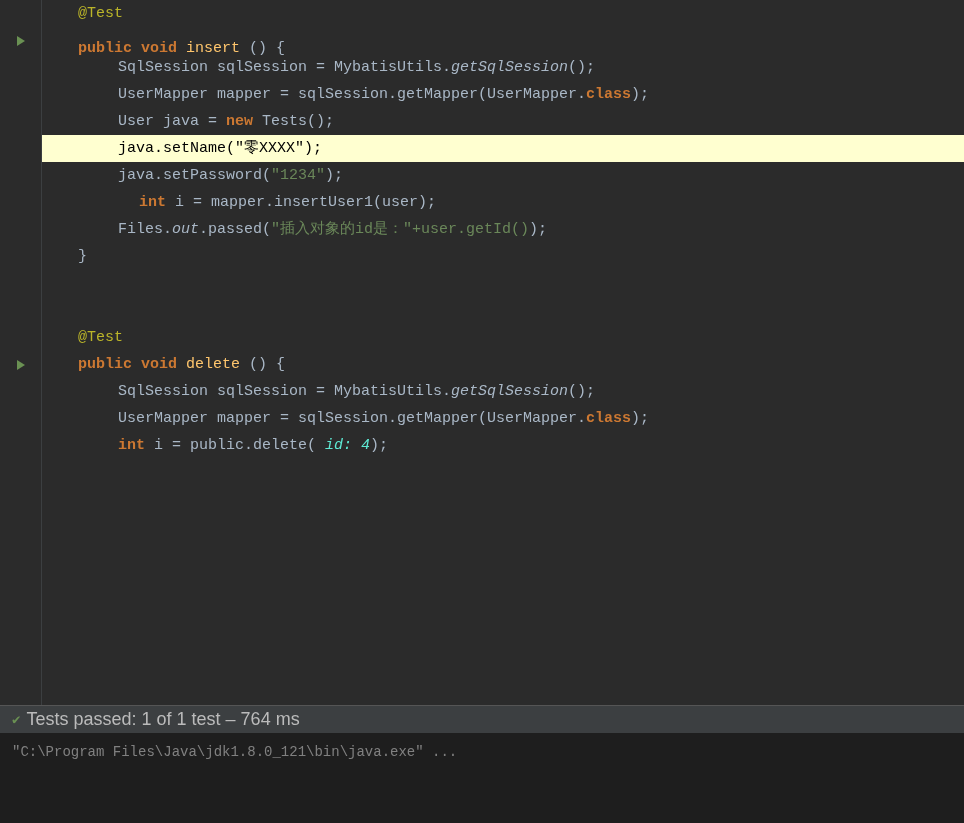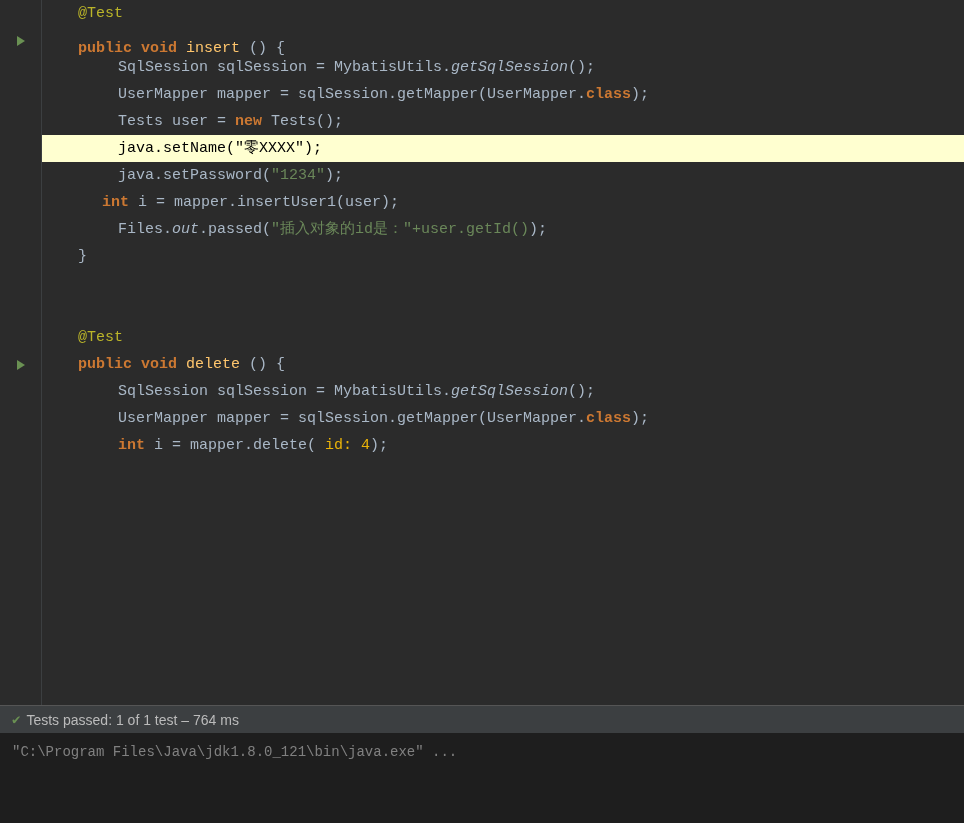--- a/index.html
+++ b/index.html
@@ -79,42 +79,43 @@
 
     .string {
       color: #6a8759;
     }
 
     .italic {
       font-style: italic;
     }
 
     .param-hint {
-      color: #eab308;
+      color: #5eead4;
+      font-style: italic;
     }
 
     .bottom-bar {
       background: #3c3f41;
       border-top: 1px solid #555;
       padding: 4px 12px;
       display: flex;
       align-items: center;
       gap: 6px;
       height: 28px;
     }
 
     .check-icon {
       color: #6a9153;
       font-size: 14px;
     }
 
     .tests-passed {
       color: #bbb;
       font-family: Arial, sans-serif;
-      font-size: 14px;
+      font-size: 18px;
     }
 
     .output-area {
       background: #1e1e1e;
       padding: 8px 12px;
       min-height: 90px;
     }
 
     .output-line {
       color: #a9b7c6;
@@ -191,38 +192,38 @@
     </div>
 
     <div class="code-line">
       <span style="margin-left:60px;">
         <span>UserMapper mapper = sqlSession.getMapper(UserMapper.</span><span class="kw">class</span><span>);</span>
       </span>
     </div>
 
     <div class="code-line">
       <span style="margin-left:60px;">
-        <span>Tests user = </span><span class="kw">new</span><span> Tests();</span>
+        <span>User java = </span><span class="kw">new</span><span> Tests();</span>
       </span>
     </div>
 
     <div class="code-line highlighted">
       <span style="margin-left:60px;">
         <span style="color:#000;">java.setName(</span><span style="color:#007700; font-weight:normal;">"零XXXX"</span><span style="color:#000;">);</span>
       </span>
     </div>
 
     <div class="code-line">
       <span style="margin-left:60px;">
         <span>java.setPassword(</span><span class="string">"1234"</span><span>);</span>
       </span>
     </div>
 
     <div class="code-line">
-      <span style="margin-left:44px;">
+      <span style="margin-left:81px;">
         <span class="kw-type">int</span><span> i = mapper.insertUser1(user);</span>
       </span>
     </div>
 
     <div class="code-line">
       <span style="margin-left:60px;">
         <span>Files.</span><span class="italic">out</span><span>.passed(</span><span class="string">"插入对象的id是："+user.getId()</span><span>);</span>
       </span>
     </div>
 
@@ -260,21 +261,21 @@
     </div>
 
     <div class="code-line">
       <span style="margin-left:60px;">
         <span>UserMapper mapper = sqlSession.getMapper(UserMapper.</span><span class="kw">class</span><span>);</span>
       </span>
     </div>
 
     <div class="code-line">
       <span style="margin-left:60px;">
-        <span class="kw-type">int</span><span> i = mapper.delete( </span><span class="param-hint">id: 4</span><span>);</span>
+        <span class="kw-type">int</span><span> i = public.delete( </span><span class="param-hint">id: 4</span><span>);</span>
       </span>
     </div>
 
     <div class="empty-line"></div>
   </div>
 </div>
 
 <div class="bottom-bar">
   <span class="check-icon">✔</span>
   <span class="tests-passed">

